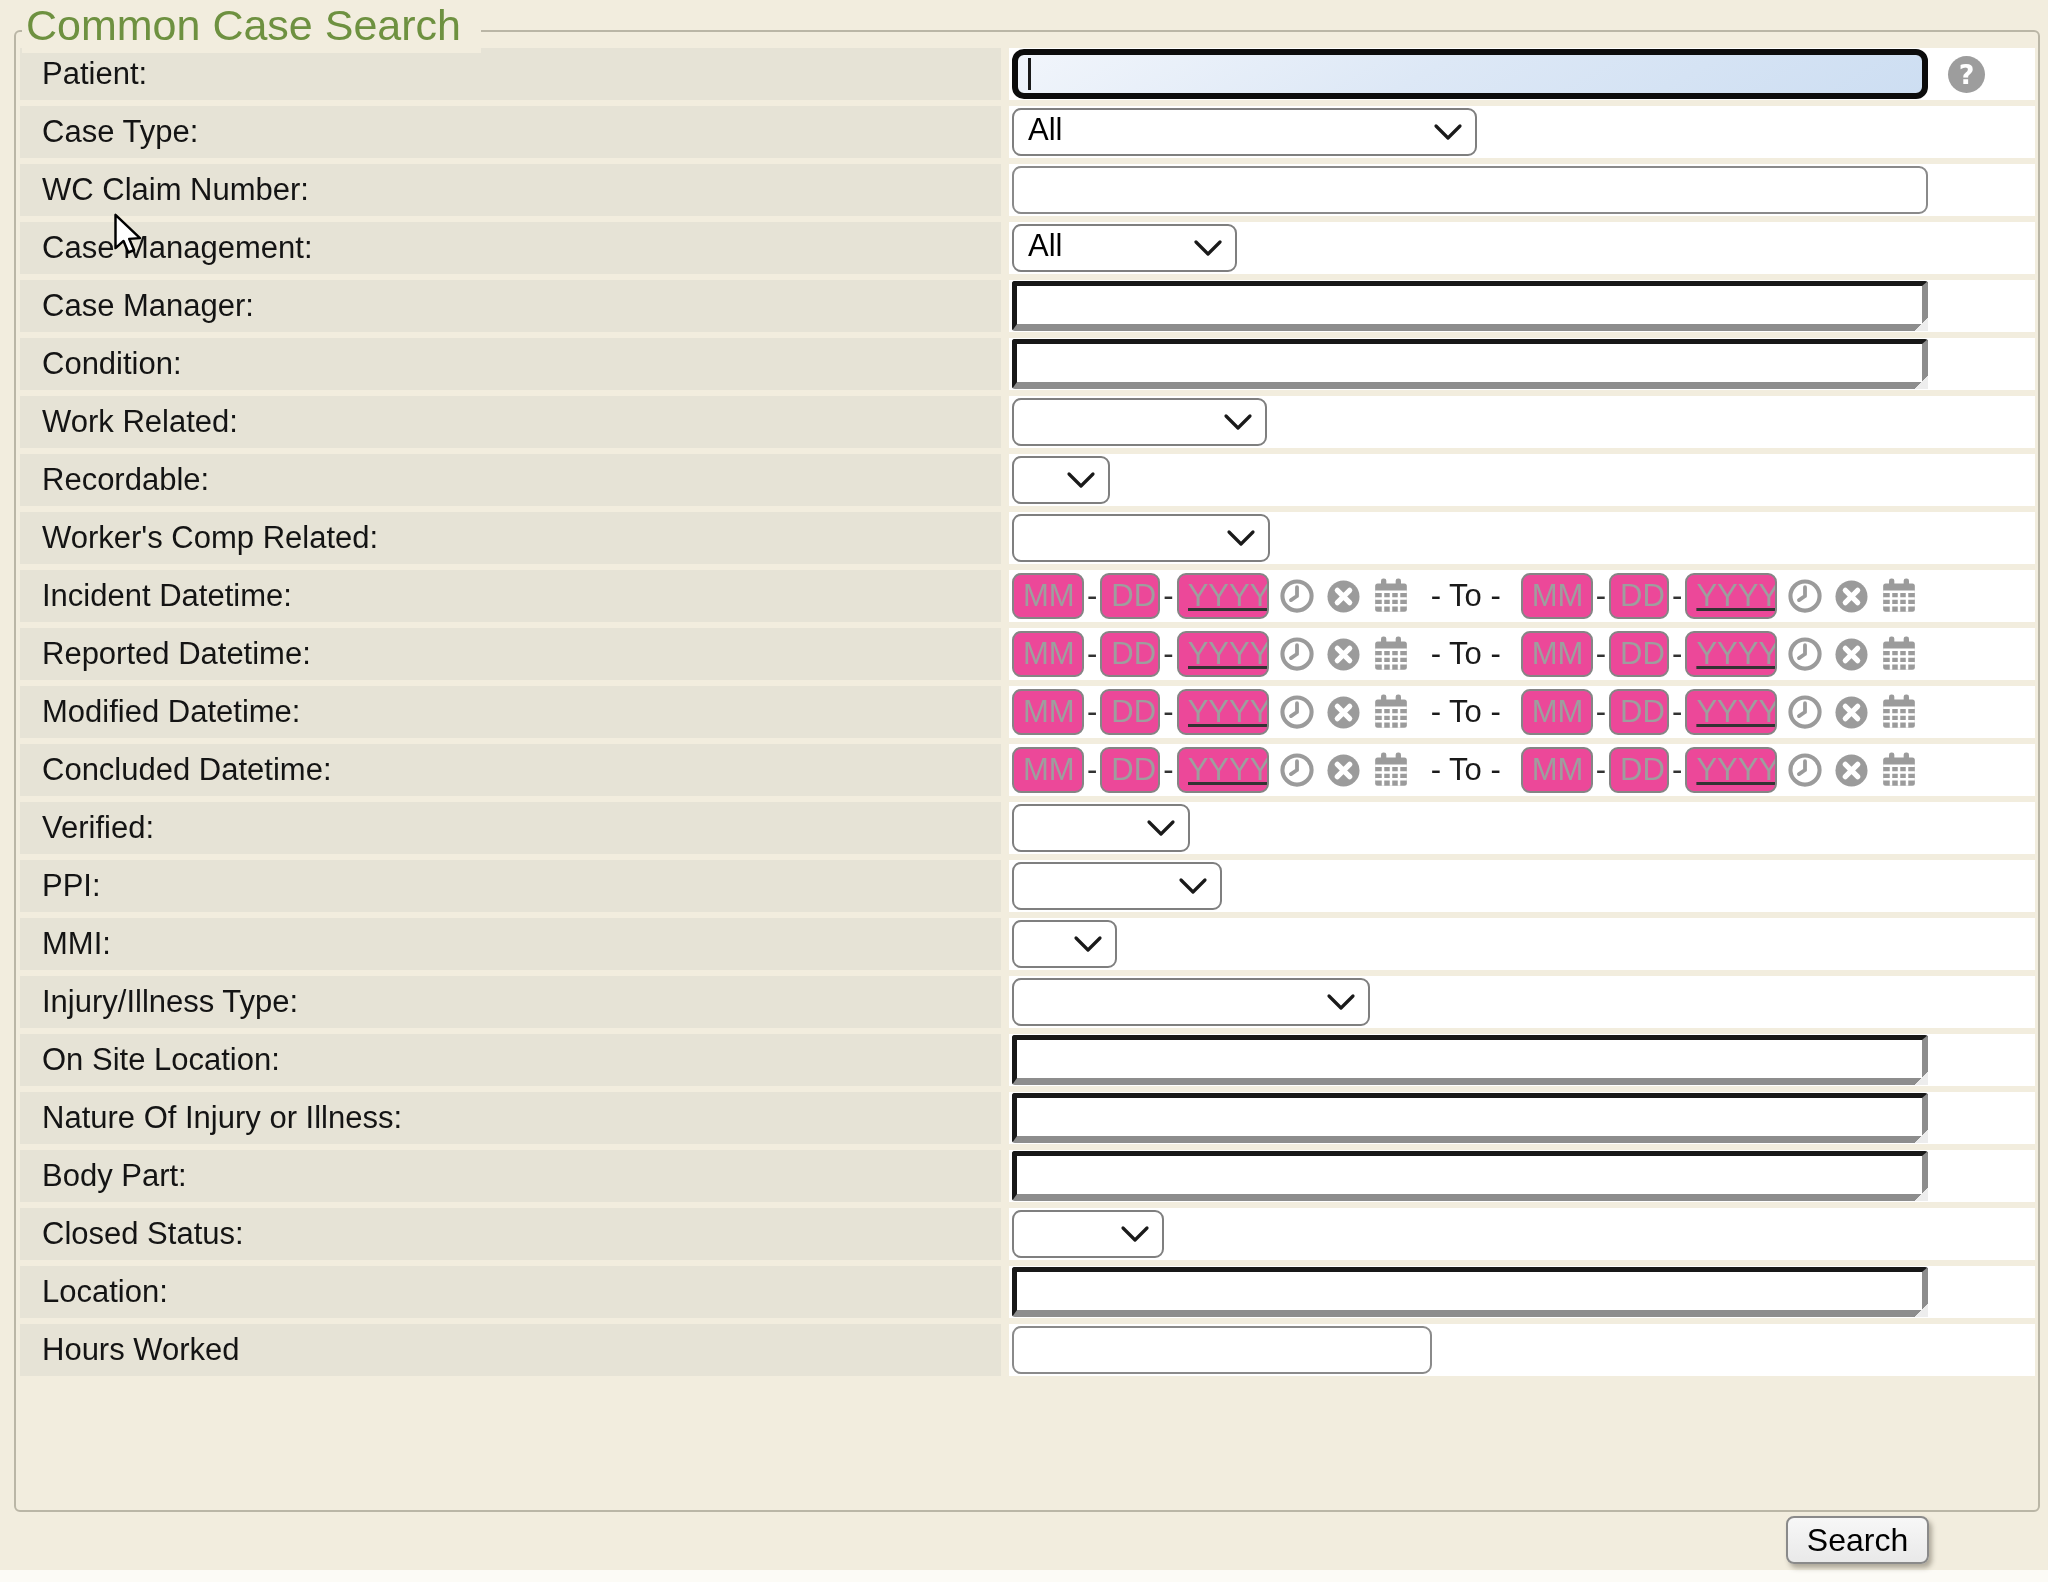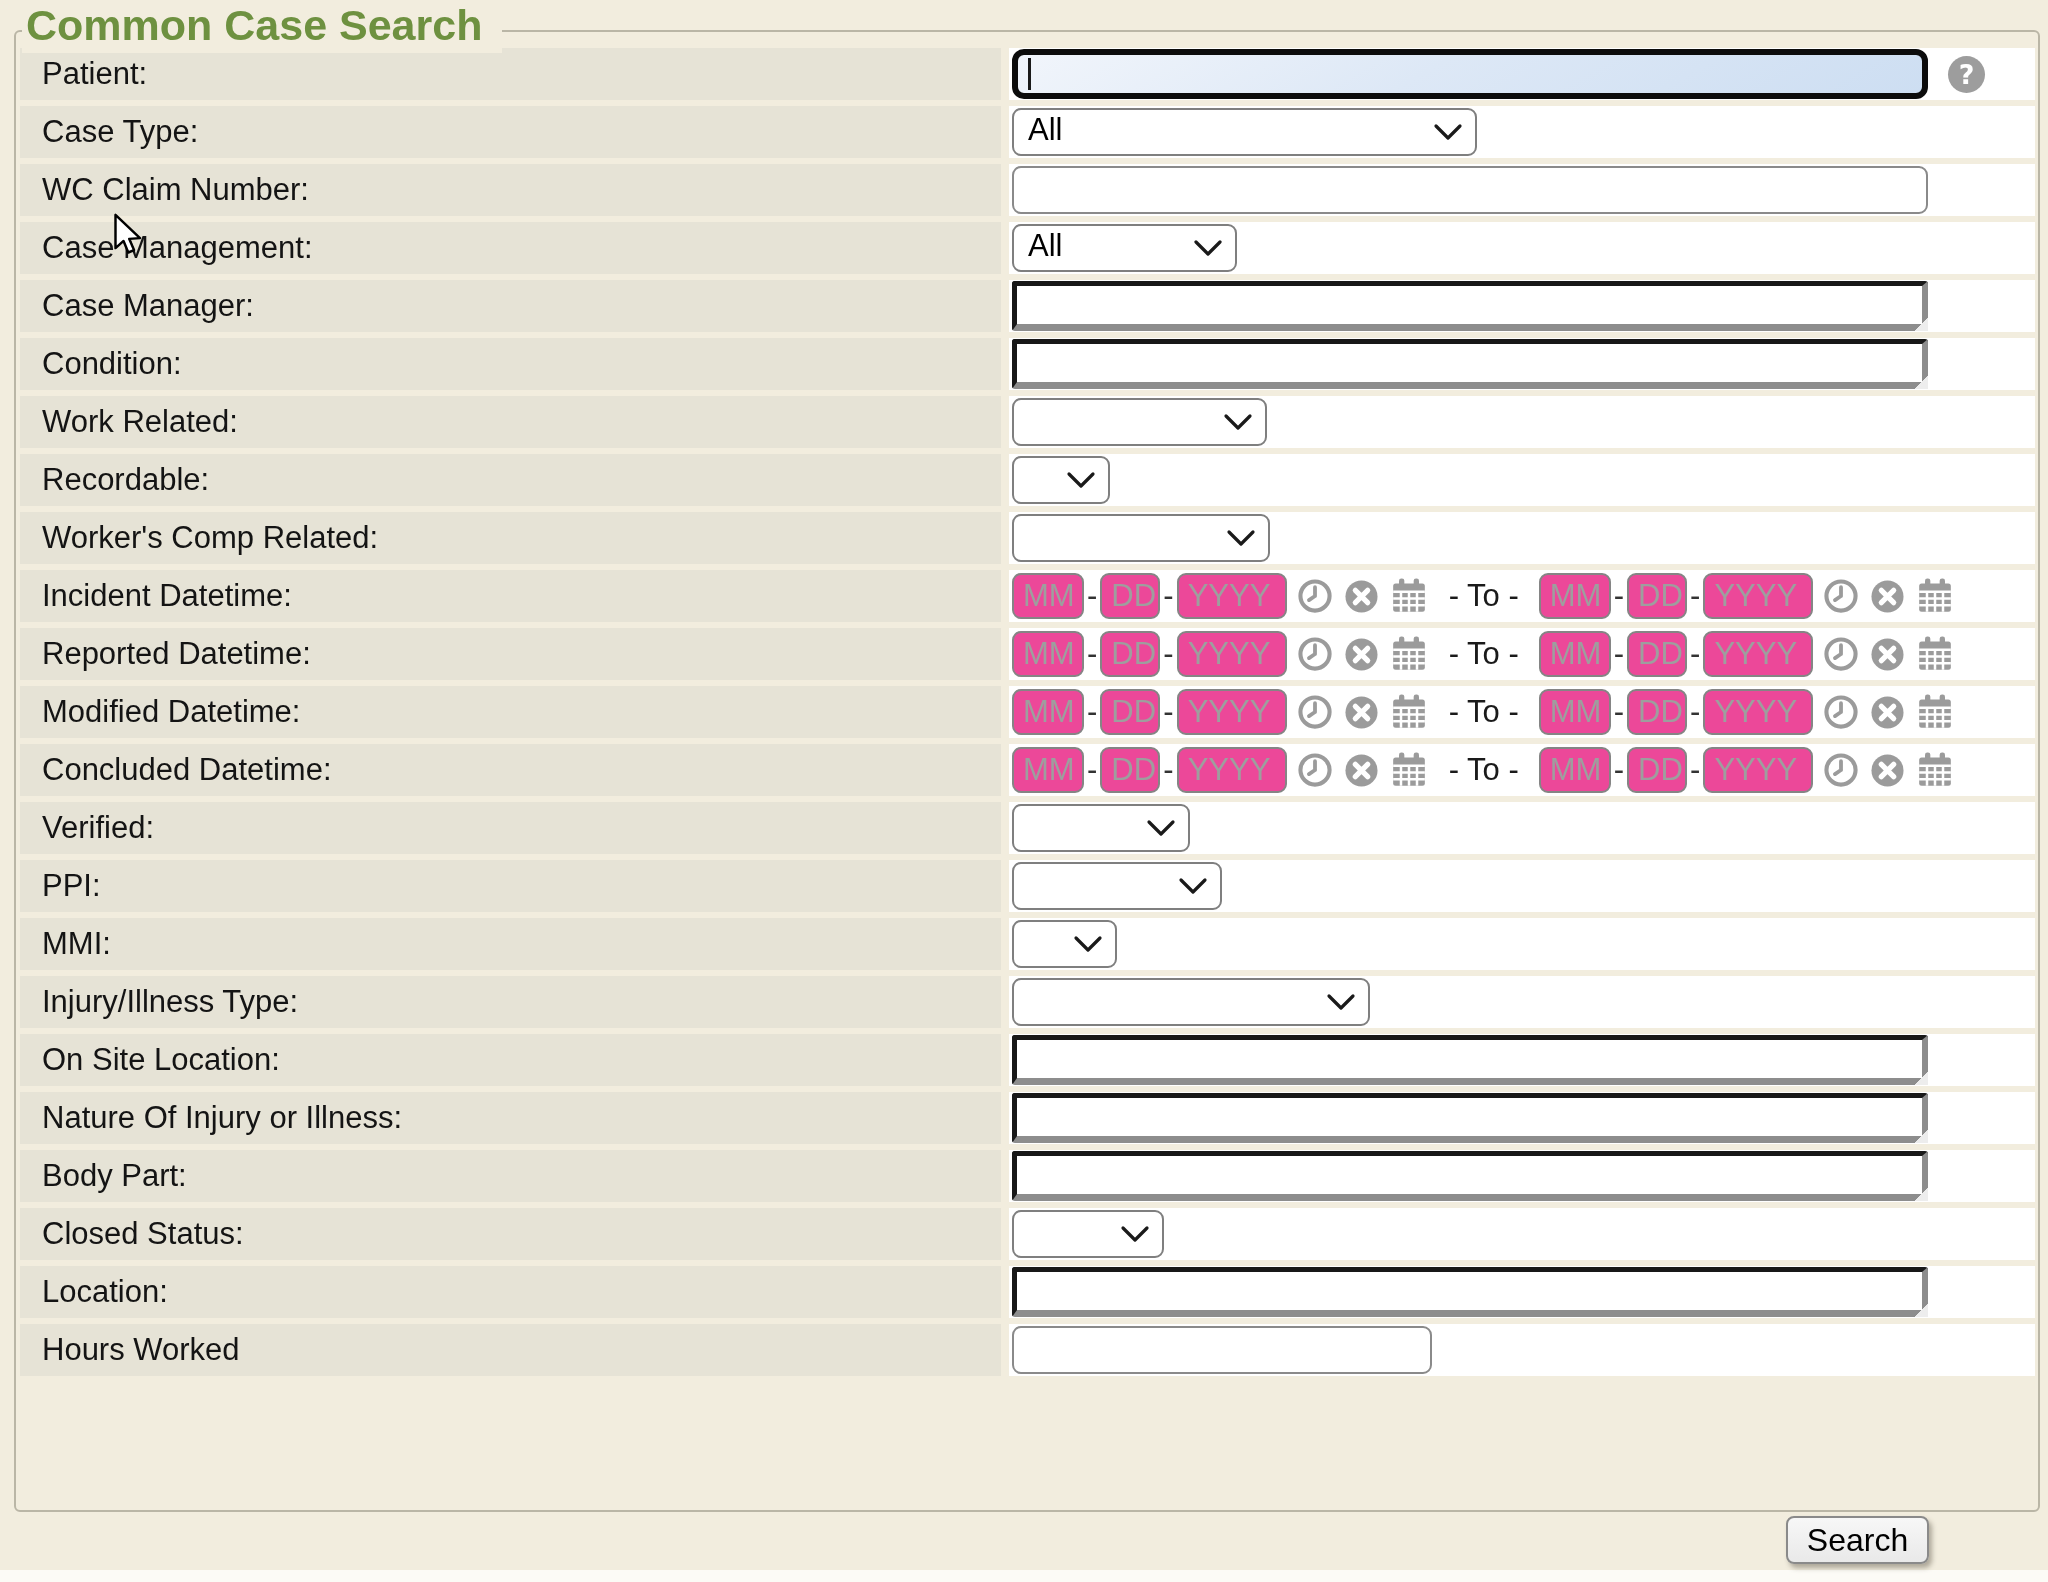--- a/index.html
+++ b/index.html
@@ -4,21 +4,21 @@
 <style>
   html,body{margin:0;padding:0;}
   body{
     width:2048px;height:1582px;position:relative;overflow:hidden;
     background:#f2edde;
     font-family:"Liberation Sans","DejaVu Sans",sans-serif;
     -webkit-font-smoothing:antialiased;
   }
   .legend{
     position:absolute;left:22px;top:0px;z-index:3;
-    font-size:43px;font-weight:bold;color:#6e9140;
+    font-size:43px;font-weight:normal;color:#6e9140;
     background:#f2edde;padding:2px 20px 4px 4px;line-height:1.1;text-align:right;
   }
   .fs{
     position:absolute;left:14px;top:30px;right:8px;bottom:70px;
     border:2px solid #bab6a6;border-radius:6px;z-index:1;
   }
   .rows{position:absolute;left:20px;top:48px;right:13px;z-index:2;}
   .row{display:flex;height:52px;margin-bottom:6px;}
   .lbl{
     flex:0 0 981px;width:981px;box-sizing:border-box;
@@ -69,21 +69,21 @@
     margin-left:20px;font-family:"DejaVu Sans",sans-serif;user-select:none;
   }
   
   .dates{display:flex;align-items:center;}
   .d-in{
     height:46px;box-sizing:border-box;border:2.5px solid #858585;border-radius:9px;
     background:#ec4899;font-size:31px;color:#333;padding:0 0 0 9px;outline:none;
     font-family:inherit;min-width:0;
   }
   .d-in::placeholder{color:#9e9e9e;opacity:1;}
-  .d-mm{width:72px;}.d-dd{width:60px;}.d-yy{width:110px;}
+  .d-mm{width:72px;}.d-dd{width:60px;}.d-yy{width:92px;text-decoration:underline;}
   .hyph{font-size:31px;color:#333;margin:0 3px;}
   .to-sep{font-size:31px;color:#1a1a1a;margin:0 20px 0 20px;white-space:pre;}
   .icn{display:flex;align-items:center;margin-left:9px;cursor:pointer;}
   
   .search-btn{
     position:absolute;left:1786px;top:1516px;width:143px;height:48px;z-index:3;
     background:linear-gradient(#f7f7f7,#e9e9e9);
     border:2px solid #8a8a8a;border-radius:8px;
     font-size:32px;color:#000;font-family:inherit;
     box-shadow:3px 4px 5px rgba(90,85,70,0.45);cursor:pointer;

